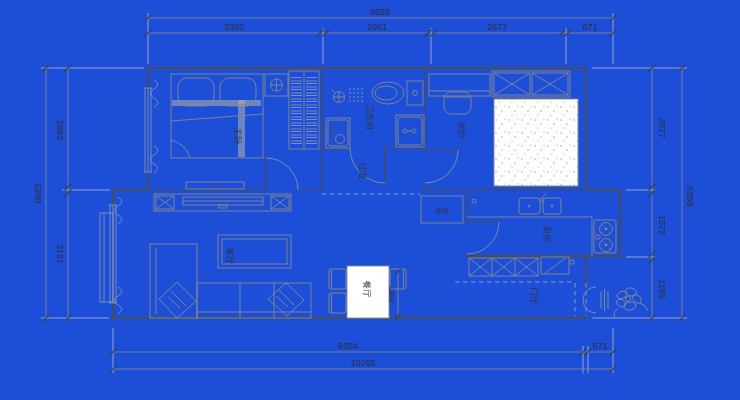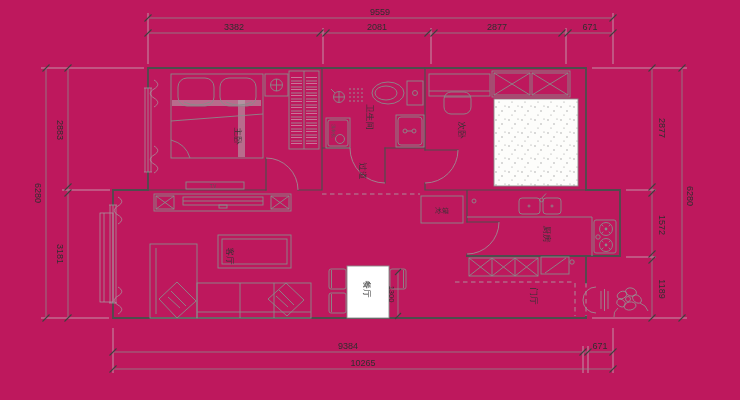--- a/index.html
+++ b/index.html
@@ -1,16 +1,16 @@
 <!DOCTYPE html>
 <html><head>
 <meta charset="utf-8">
 <style>
   html,body{margin:0;padding:0;background:#ffffff;}
-  .canvas{position:relative;width:740px;height:400px;background:#be185d;overflow:hidden;
+  .canvas{position:relative;width:740px;height:400px;background:#1d4ed8;overflow:hidden;
           font-family:"Liberation Sans","DejaVu Sans",sans-serif;}
   svg{display:block;}
   svg text{font-family:"Liberation Sans","DejaVu Sans",sans-serif;}
   .wall{stroke:#4d4d4d;stroke-width:1.8;fill:none;stroke-linecap:square;}
   .iwall{stroke:#4d4d4d;stroke-width:1.2;fill:none;stroke-linecap:square;}
   .furn{stroke:#8a8a8a;stroke-width:0.9;fill:none;}
   .furnf{stroke:#8a8a8a;stroke-width:0.9;fill:#ffffff;}
   .lite{stroke:#a5a5a5;stroke-width:0.7;fill:none;}
   .dim{stroke:#8c8c8c;stroke-width:0.8;fill:none;}
   .tick{stroke:#3f3f3f;stroke-width:1.1;}

